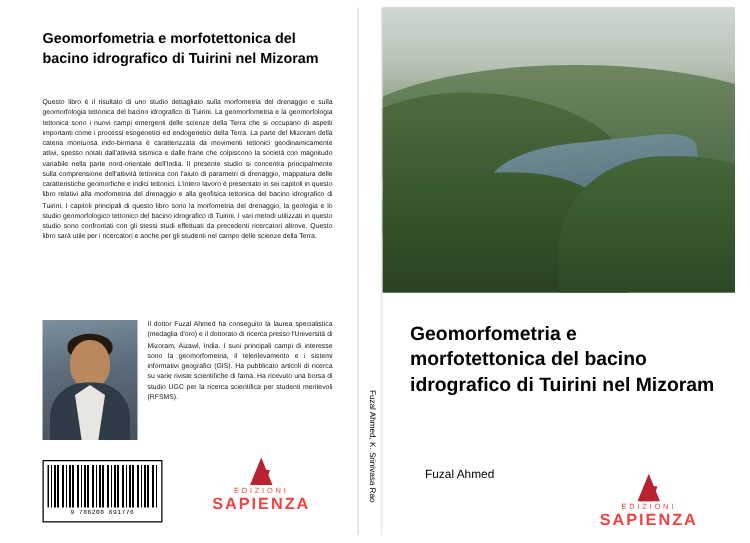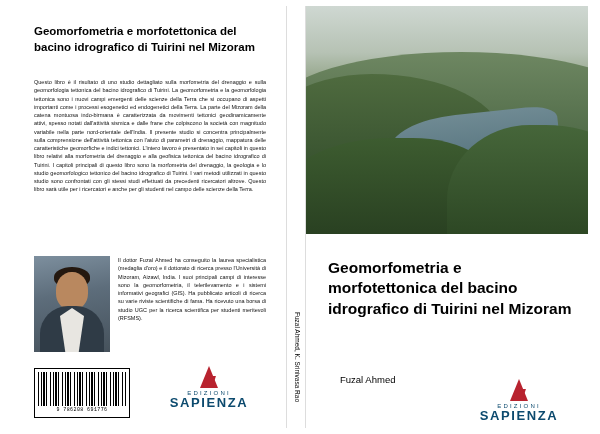--- a/index.html
+++ b/index.html
@@ -139,21 +139,21 @@
     letter-spacing: 0.4px;
     text-align: center;
     color: #000;
     margin-top: 1px;
   }
 
   
   .pub-logo {
     position: absolute;
     text-align: center;
-    color: #0c4a6e;
+    color: #ef4444;
   }
   .pub-flame {
     width: 0;
     height: 0;
     margin: 0 auto;
     border-left: 9px solid transparent;
     border-right: 9px solid transparent;
     border-bottom: 22px solid #b8232f;
     position: relative;
   }

